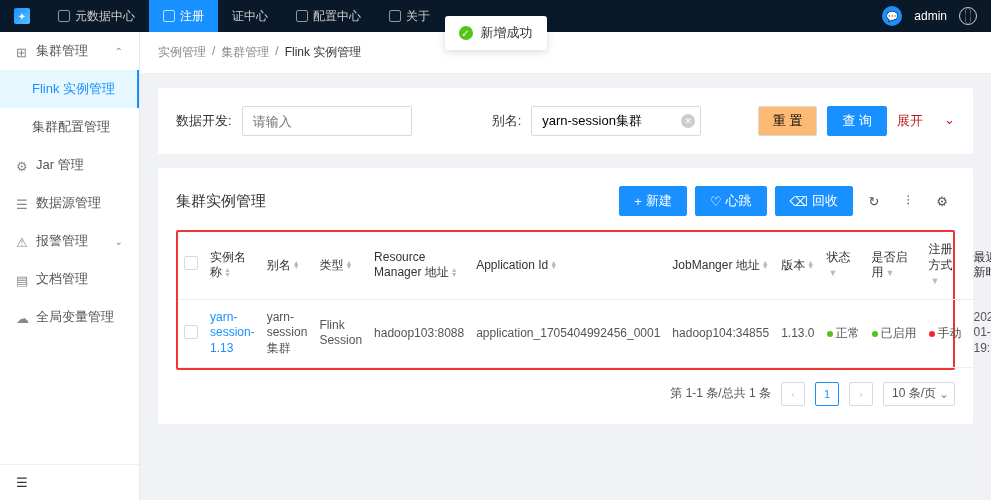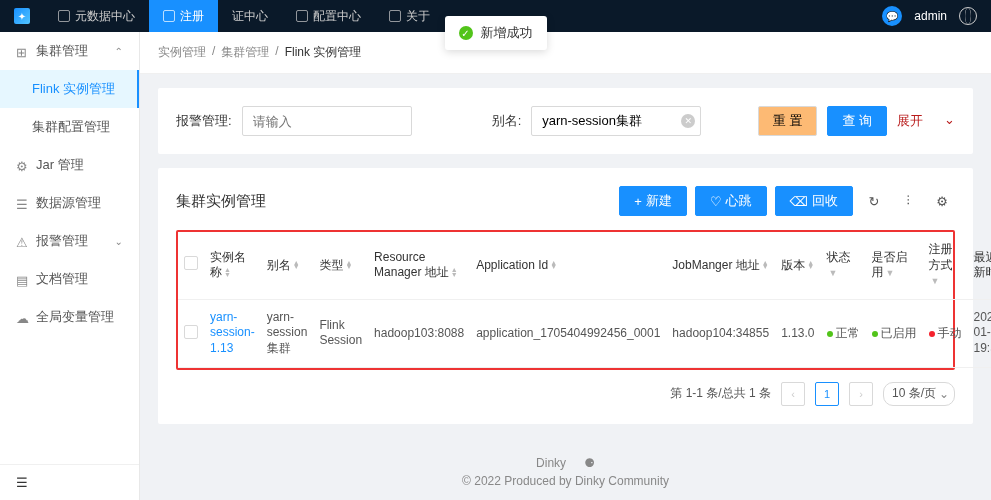--- a/index.html
+++ b/index.html
@@ -54,21 +54,21 @@
 td.wrap{white-space:normal;line-height:1.3}
 .link{color:#1890ff;cursor:pointer}
 .dot{display:inline-block;width:6px;height:6px;border-radius:50%;margin-right:3px;vertical-align:middle}
 .dot.green{background:#52c41a}
 .dot.red{background:#f5222d}
 .chk{width:14px;height:14px;border:1px solid #d9d9d9;border-radius:2px;display:inline-block}
 .pagination{display:flex;justify-content:flex-end;align-items:center;gap:10px;padding:12px 0 0;font-size:12px;color:#555}
 .page-btn{width:24px;height:24px;border:1px solid #d9d9d9;border-radius:2px;display:flex;align-items:center;justify-content:center;cursor:pointer;font-size:11px}
 .page-btn.active{border-color:#1890ff;color:#1890ff}
 .page-btn.disabled{color:#ccc}
-.page-select{height:24px;border:1px solid #d9d9d9;border-radius:10px;padding:0 18px 0 8px;display:flex;align-items:center;position:relative}
+.page-select{height:24px;border:1px solid #d9d9d9;border-radius:2px;padding:0 18px 0 8px;display:flex;align-items:center;position:relative}
 .page-select::after{content:"⌄";position:absolute;right:5px;color:#888}
 .footer{background:#f0f2f5;text-align:center;padding:12px 0;font-size:12px;color:#888}
 .footer-links{display:flex;justify-content:center;gap:18px;margin-bottom:4px}
 </style>
 </head>
 <body>
 
 <div class="topbar">
   <div class="logo">
     <span class="logo-icon">✦</span>
@@ -155,21 +155,21 @@
       <span>实例管理</span>
         <span>/</span>
       <span>集群管理</span>
         <span>/</span>
       <span class="cur">Flink 实例管理</span>
     </div>
 
     <div class="content">
       <div class="search-card">
         <div class="search-row">
-          <label>报警管理:</label>
+          <label>数据开发:</label>
           <input class="input" placeholder="请输入" style="">
           <div style="width:60px"></div>
           <label>别名:</label>
           <div class="input-wrap">
             <input class="input" value="yarn-session集群" style="">
             <span class="clear-x">✕</span>
           </div>
           <div style="flex:1"></div>
           <button class="btn">重 置</button>
           <button class="btn primary">查 询</button>
@@ -267,21 +267,14 @@
           <span class="page-btn disabled">‹</span>
           <span class="page-btn active">1</span>
           <span class="page-btn disabled">›</span>
           <span class="page-select">
               <span>10 条/页</span>
             </span>
         </div>
       </div>
     </div>
 
-    <div class="footer">
-      <div class="footer-links">
-        <span>Dinky</span>
-        <span>⚈</span>
-      </div>
-      <div>© 2022 Produced by Dinky Community</div>
-    </div>
   </div>
 </div>
 
 </body></html>

